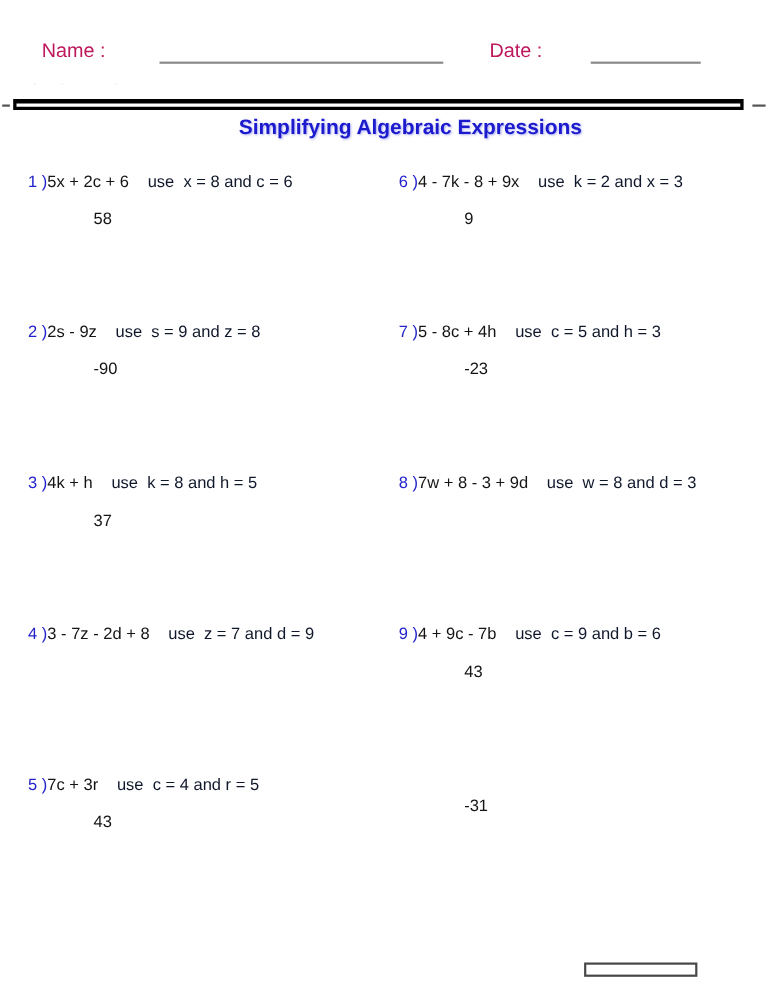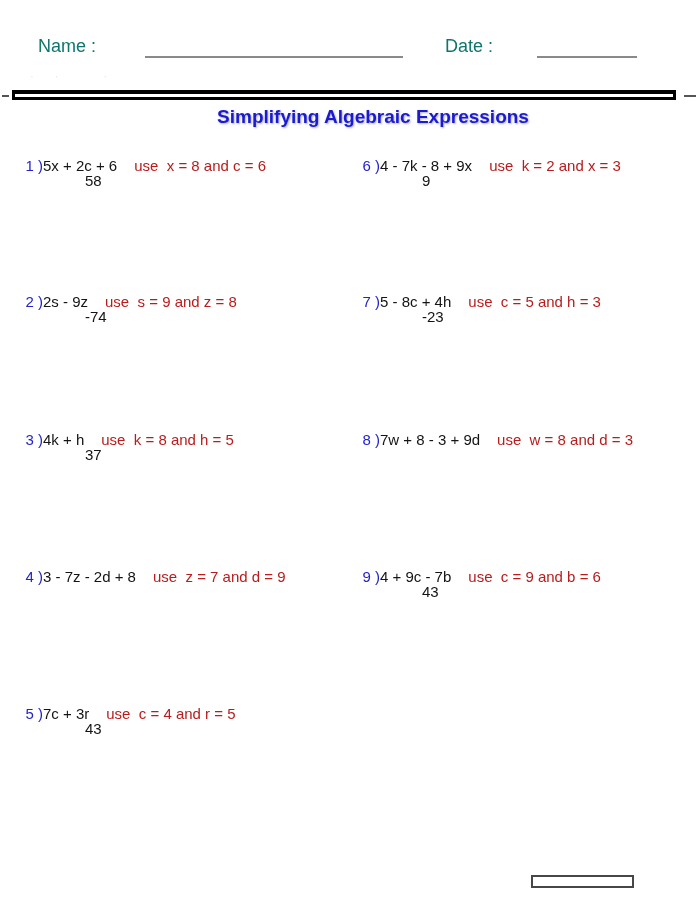--- a/index.html
+++ b/index.html
@@ -14,21 +14,21 @@
     background: #ffffff;
     font-family: "Liberation Sans", sans-serif;
     color: #141414;
     overflow: hidden;
   }
 
   
   .hdr-label {
     position: absolute;
     font-size: 18px;
-    color: #0f766e;
+    color: #be185d;
     white-space: pre;
   }
   .name-label { left: 38px; top: 36px; }
   .date-label { left: 429px; top: 36px; margin-left: 16px; }
   .write-line {
     position: absolute;
     border-bottom: 2px solid #8a8a8a;
     height: 0;
   }
   .name-line { left: 145px; top: 56px; width: 258px; }
@@ -96,22 +96,22 @@
   .qline { display: flex; align-items: baseline; }
   .num {
     display: inline-block;
     width: 43px;
     text-align: right;
     color: #2323cc;
     white-space: pre;
     flex: 0 0 auto;
   }
   .expr { white-space: pre; }
-  .use  { margin-left: 17px; white-space: pre; color: #b91c1c; }
-  .answer { margin-left: 85px; }
+  .use  { margin-left: 17px; white-space: pre; color: #0f172a; }
+  .answer { margin-left: 85px; margin-top: 19px; }
 
   
   .bottom-box {
     position: absolute;
     left: 531px;
     top: 875px;
     width: 103px;
     height: 13px;
     box-sizing: border-box;
     border: 2px solid #474747;
@@ -143,21 +143,21 @@
     </div>
     <div class="answer">58</div>
   </div>
 
   <div class="problem col-l r1">
     <div class="qline">
       <span class="num">2 )</span>
       <span class="expr">2s - 9z</span>
       <span class="use">use  s = 9 and z = 8</span>
     </div>
-    <div class="answer">-74</div>
+    <div class="answer">-90</div>
   </div>
 
   <div class="problem col-l r2">
     <div class="qline">
       <span class="num">3 )</span>
       <span class="expr">4k + h</span>
       <span class="use">use  k = 8 and h = 5</span>
     </div>
     <div class="answer">37</div>
   </div>
@@ -208,17 +208,18 @@
   <div class="problem col-r r3">
     <div class="qline">
       <span class="num">9 )</span>
       <span class="expr">4 + 9c - 7b</span>
       <span class="use">use  c = 9 and b = 6</span>
     </div>
     <div class="answer">43</div>
   </div>
 
   <div class="problem col-r r4">
+    <div class="answer">-31</div>
   </div>
 
   <div class="bottom-box"></div>
 
 </div>
 
 </body></html>

